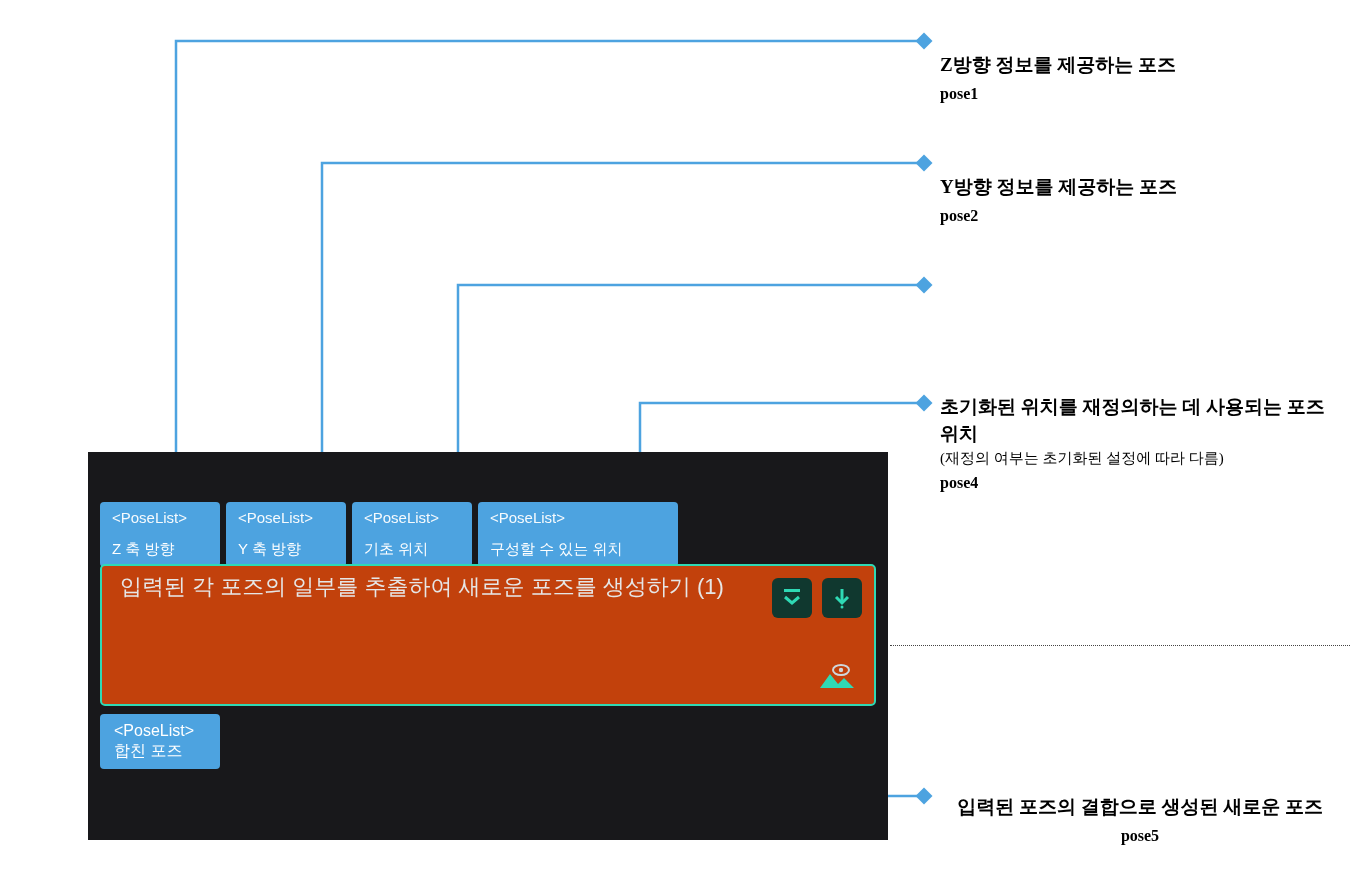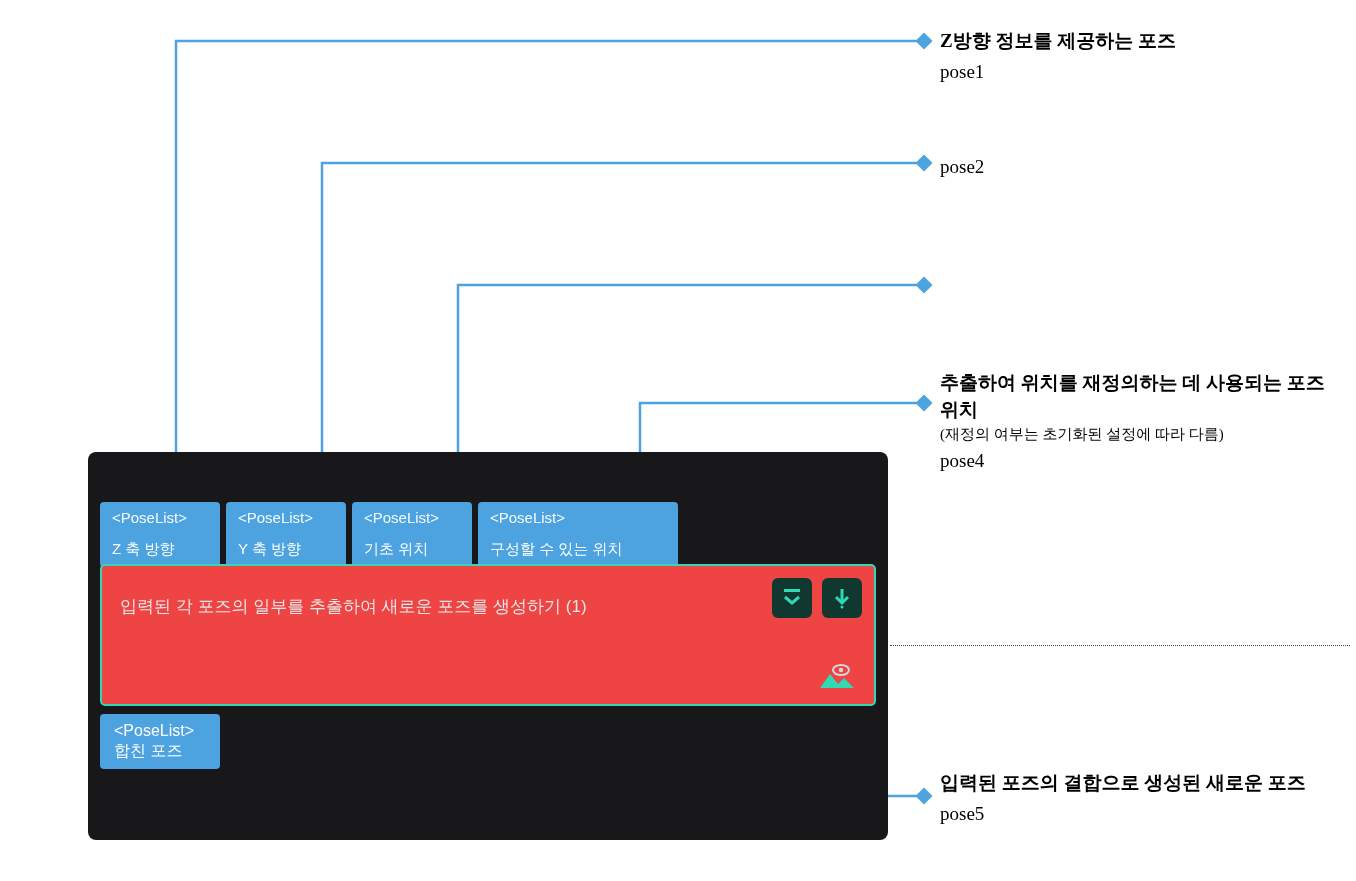--- a/index.html
+++ b/index.html
@@ -22,21 +22,21 @@
       height: 881px;
       pointer-events: none;
     }
     .node-panel {
       position: absolute;
       left: 88px;
       top: 452px;
       width: 800px;
       height: 388px;
       background: #18181b;
-      border-radius: 8px;
+      border-radius: 0;
     }
     .ports-row {
       position: absolute;
       left: 12px;
       top: 50px;
       display: flex;
       gap: 6px;
     }
     .port {
       background: #4da3e0;
@@ -48,26 +48,26 @@
       min-width: 120px;
     }
     .port .type-label { font-size: 15px; opacity: 0.95; }
     .port .name-label { font-size: 15px; margin-top: 12px; }
     .node-body {
       position: absolute;
       left: 12px;
       top: 112px;
       width: 776px;
       height: 142px;
-      background: #ef4444;
+      background: #c2410c;
       border: 2.5px solid #2fd9b4;
       border-radius: 5px;
       color: #e6e6e6;
-      padding: 28px 18px;
-      font-size: 17px;
+      padding: 4px 18px;
+      font-size: 22px;
     }
     .node-title { line-height: 1.5; }
     .node-icons {
       position: absolute;
       right: 12px;
       top: 12px;
       display: flex;
       gap: 10px;
     }
     .icon-btn {
@@ -94,36 +94,37 @@
       color: #ffffff;
       border-radius: 4px;
       padding: 7px 14px 8px 14px;
       font-size: 16px;
       line-height: 1.25;
       min-width: 120px;
     }
     .annotation {
       position: absolute;
       font-family: "Times New Roman", serif;
+      margin-top: 24px;
     }
     .annotation .title {
       font-weight: 700;
       font-size: 19px;
       color: #000;
       line-height: 1.4;
     }
     .annotation .subtitle {
       font-weight: 400;
       font-size: 15px;
       color: #000;
       margin-top: 2px;
     }
     .annotation .code {
-      font-weight: 400;
-      font-size: 19px;
+      font-weight: 700;
+      font-size: 16px;
       color: #000;
       margin-top: 6px;
     }
     .divider-dotted {
       position: absolute;
       border-top: 1.5px dotted #444;
     }
     .diamond {
       width: 12px; height: 12px;
       background: #4da3e0;
@@ -155,30 +156,31 @@
   <div class="diamond" style="left:918px; top:397px;"></div>
   <div class="diamond" style="left:918px; top:790px;"></div>
 
   <div class="divider-dotted" style="left:890px; top:645px; width:460px;"></div>
 
   <div class="annotation" style="left:940px; top:28px; width:380px;">
     <div class="title">Z방향 정보를 제공하는 포즈</div>
     <div class="code">pose1</div>
   </div>
   <div class="annotation" style="left:940px; top:150px; width:380px;">
+    <div class="title">Y방향 정보를 제공하는 포즈</div>
     <div class="code">pose2</div>
   </div>
   <div class="annotation" style="left:940px; top:272px; width:380px;">
   </div>
   <div class="annotation" style="left:940px; top:370px; width:400px;">
-    <div class="title">추출하여 위치를 재정의하는 데 사용되는 포즈 위치</div>
+    <div class="title">초기화된 위치를 재정의하는 데 사용되는 포즈 위치</div>
     <div class="subtitle">(재정의 여부는 초기화된 설정에 따라 다름)</div>
     <div class="code">pose4</div>
   </div>
-  <div class="annotation" style="left:940px; top:770px; width:400px;">
+  <div class="annotation" style="left:940px; top:770px; width:400px;text-align:center;">
     <div class="title">입력된 포즈의 결합으로 생성된 새로운 포즈</div>
     <div class="code">pose5</div>
   </div>
 
   <div class="node-panel">
 
     <div class="ports-row">
       <div class="port">
         <div class="type-label">&lt;PoseList&gt;</div>
         <div class="name-label">Z 축 방향</div>

